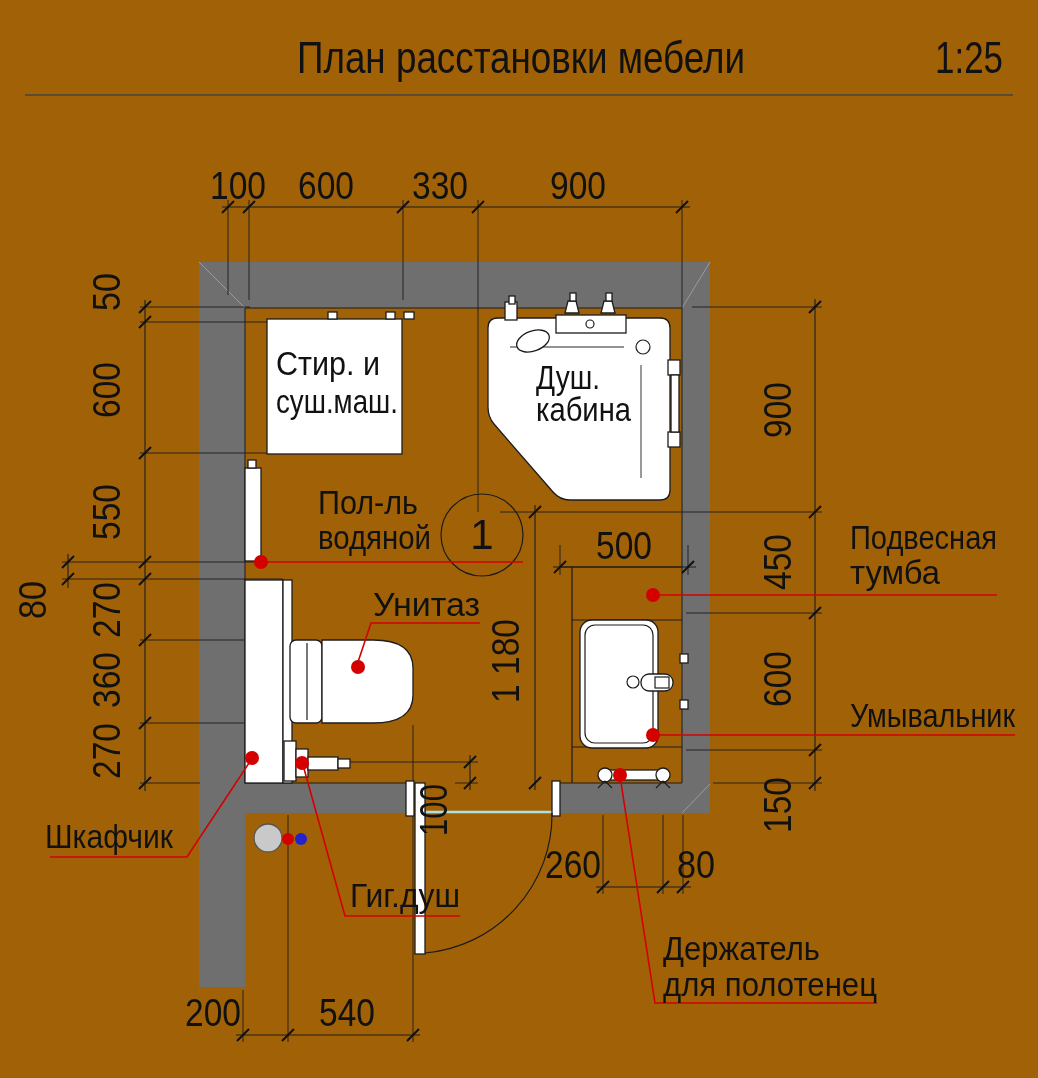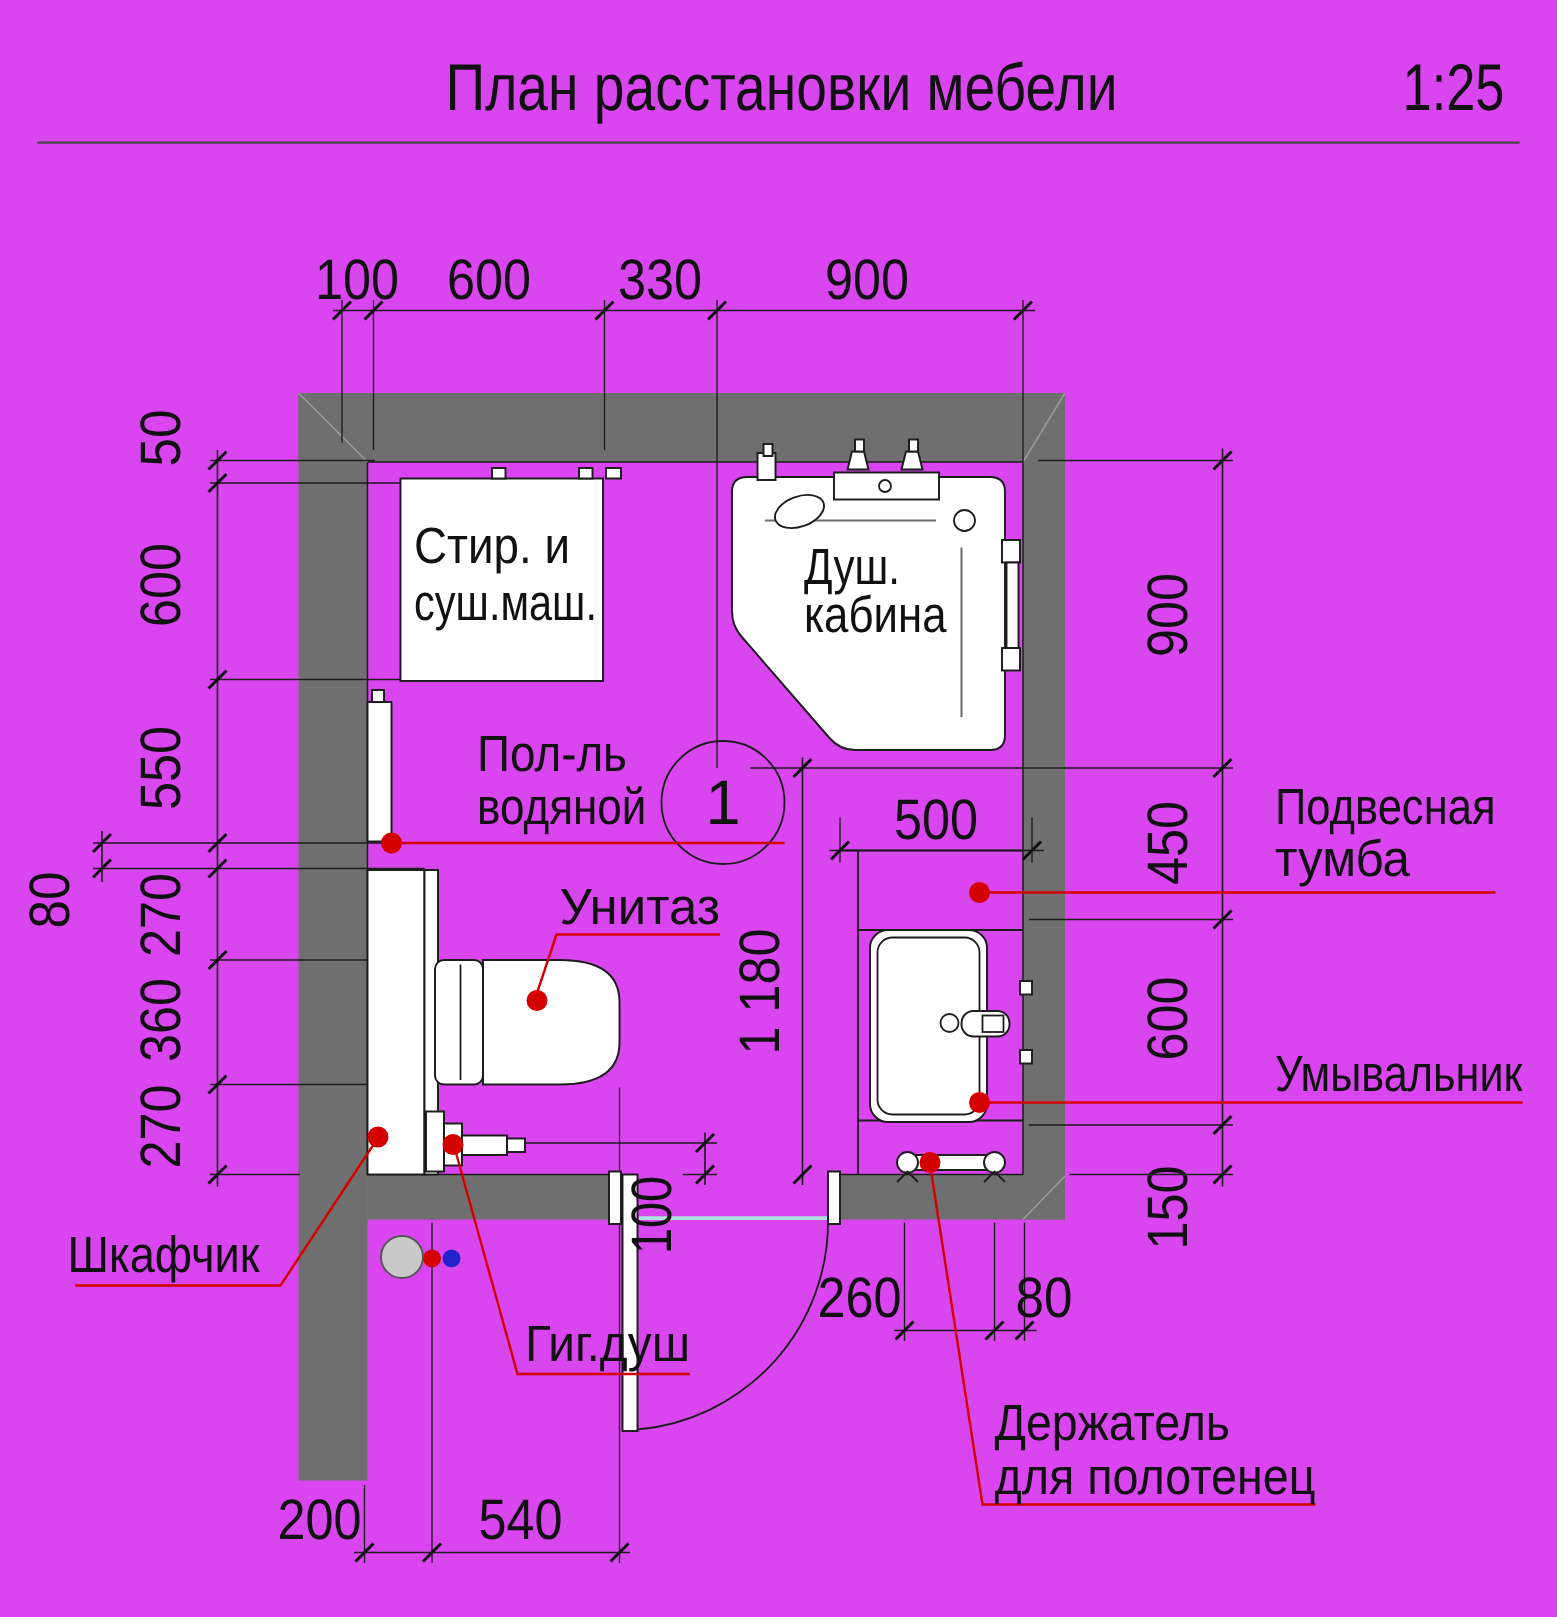--- a/index.html
+++ b/index.html
@@ -1,16 +1,16 @@
 <!DOCTYPE html>
 <html><head>
 <meta charset="utf-8">
 <style>
   html,body{margin:0;padding:0;background:#fff;}
-  .page{width:1038px;height:1078px;position:relative;background:#d946ef;overflow:hidden;}
+  .page{width:1038px;height:1078px;position:relative;background:#a16207;overflow:hidden;}
   svg{position:absolute;left:0;top:0;}
   text{font-family:"Liberation Sans",sans-serif;fill:#111;}
   .title-t{font-size:44px;}
   .dim-t{font-size:38px;}
   .lbl-t{font-size:34px;}
   .mark-t{font-size:42px;}
   .wall{fill:#6f6f6f;stroke:none;}
   .face{stroke:#1c1c1c;stroke-width:1;fill:none;}
   .corner{stroke:#9c9c9c;stroke-width:1;fill:none;}
   .obj{stroke:#1c1c1c;stroke-width:1.3;fill:#fff;}

